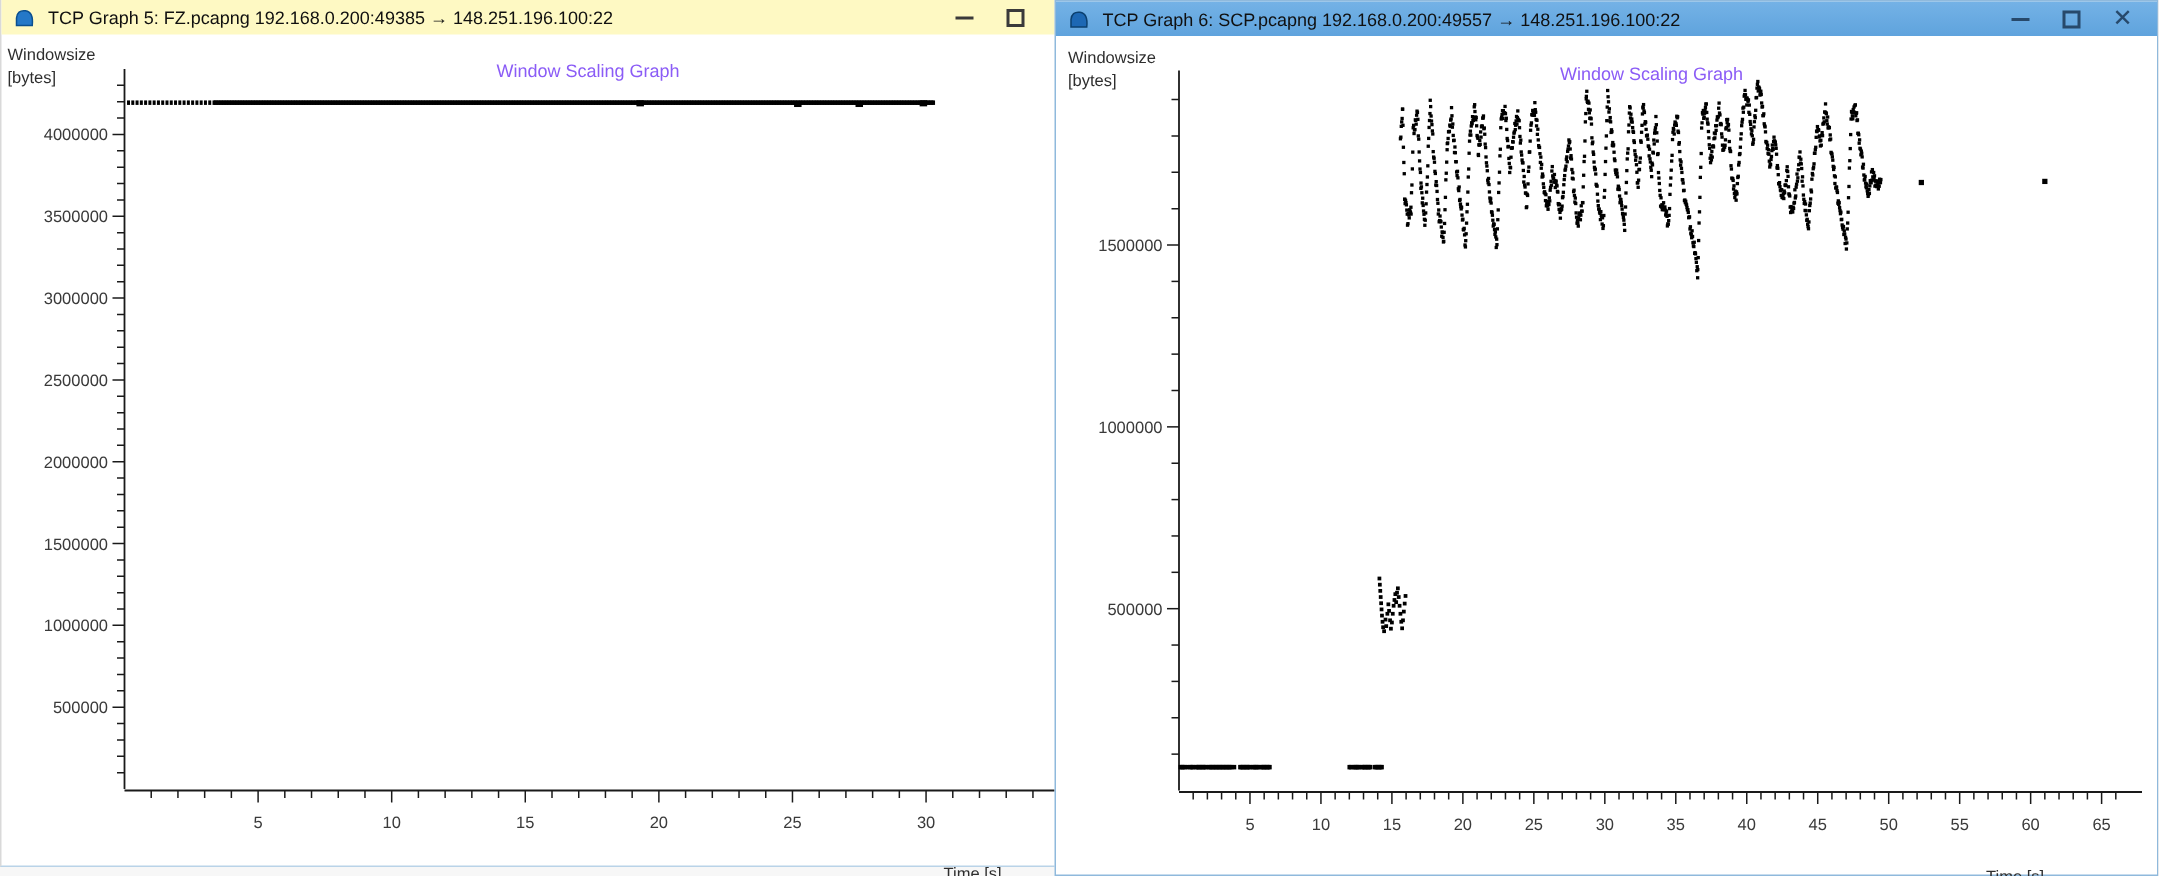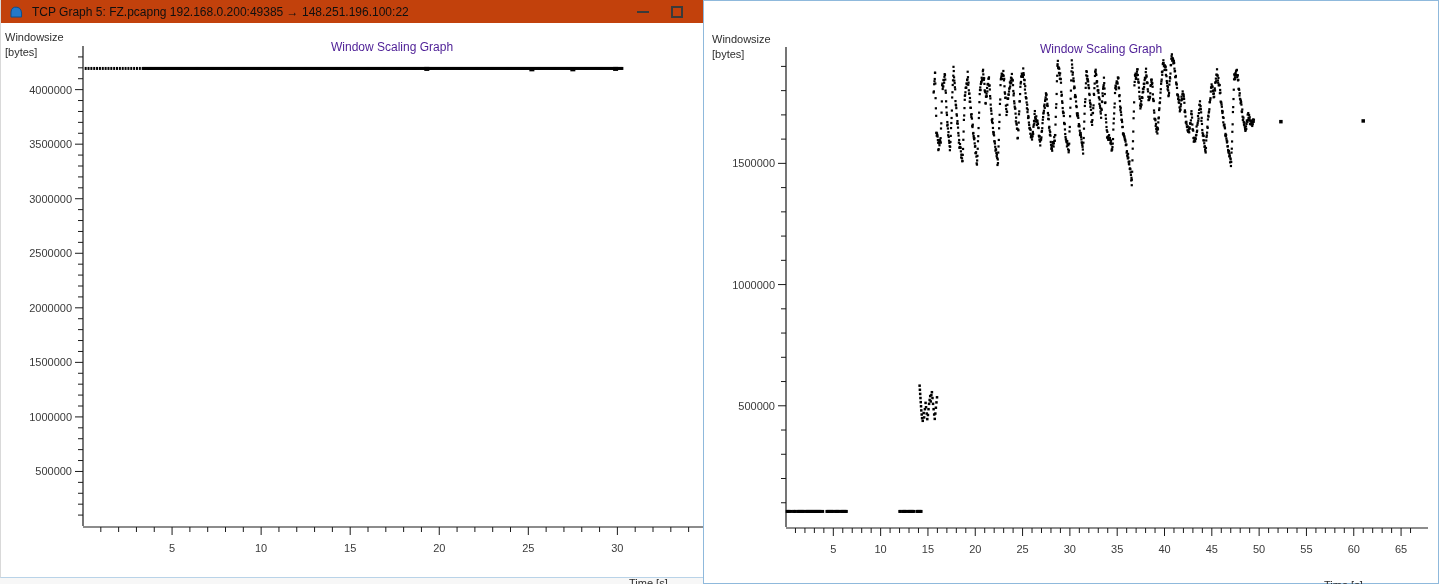--- a/index.html
+++ b/index.html
@@ -7,35 +7,35 @@
   .screen{position:relative;width:1439px;height:584px;overflow:hidden;
           background:#f7f7f7;font-family:"Liberation Sans",sans-serif;}
   .window{position:absolute;top:0;background:#fff;}
   .window.left{left:0;width:710px;height:578px;z-index:1;
                border-left:1px solid #d9d9d9;border-bottom:1px solid #b9d3e8;}
   .window.right{left:703px;width:736px;height:584px;z-index:2;
                 border:1px solid #8fb9dc;}
   .titlebar{position:absolute;left:0;top:0;right:0;height:23px;
             display:flex;align-items:center;padding-left:8px;
             font-size:12px;color:#101010;user-select:none;}
-  .window.left  .titlebar{background:#c2410c;}
+  .window.left  .titlebar{background:#fef9c3;}
   .window.right .titlebar{background:linear-gradient(#74b2e6,#5fa3dd);}
   .titlebar .ws-icon{width:16px;height:16px;margin-right:7px;flex:0 0 auto;}
   .titlebar .title{white-space:nowrap;overflow:hidden;}
   .controls{margin-left:auto;display:flex;height:100%;}
   .window.left .controls{padding-right:16px;}
   .window.right .controls{padding-right:6px;}
   .ctl{width:34px;height:100%;border:0;background:transparent;cursor:pointer;
        display:flex;align-items:center;justify-content:center;padding:0;
        color:#3a3a3a;font-family:"Liberation Sans",sans-serif;}
   .window.right .ctl{color:#27496b;}
   .glyph-min{display:inline-block;width:12px;border-top:2px solid currentColor;}
   .glyph-max{display:inline-block;width:12px;height:12px;border:2px solid currentColor;}
   .glyph-close{font-size:16px;line-height:1;}
-  .chart-title{position:absolute;font-size:12px;color:#4c1d95;white-space:nowrap;}
+  .chart-title{position:absolute;font-size:12px;color:#8b5cf6;white-space:nowrap;}
   .ylabel{position:absolute;font-size:11px;color:#2e2e2e;text-align:left;width:76px;line-height:1.35;}
   .xlabel{position:absolute;font-size:11px;color:#2e2e2e;white-space:nowrap;margin-top:17px;}
   .window.left  .chart-title{left:330px;top:40px;}
   .window.right .chart-title{left:336px;top:41px;}
   .window.left  .ylabel{left:4px;top:30px;}
   .window.right .ylabel{left:8px;top:31px;}
   .window.left  .xlabel{left:628px;top:560px;}
   .window.right .xlabel{left:620px;top:561px;}
   svg.chart{position:absolute;left:0;top:0;}
   svg.chart text{font-family:"Liberation Sans",sans-serif;font-size:11px;fill:#3a3a3a;}
@@ -1993,15 +1993,34 @@
         <rect x="548.8298507462687" y="117.62727272727275" width="2.2" height="2.2" fill="#000000"></rect>
         <rect x="575.1485074626864" y="118.91666666666669" width="3.5" height="3.5" fill="#000000"></rect>
         <rect x="657.473880597015" y="118.18939393939394" width="3.5" height="3.5" fill="#000000"></rect>
       </svg>
     <div class="chart-title">Window Scaling Graph</div>
     <div class="ylabel">
       <div>Windowsize</div>
       <div>[bytes]</div>
     </div>
     <div class="xlabel">Time [s]</div>
+    <header class="titlebar">
+      <span class="ws-icon">
+        <svg width="16" height="16" viewBox="0 0 16 16">
+          <path d="M2 13 L2 8 Q2.5 2.5 8 3.2 Q13.5 4 12.5 13 Z" fill="#1d68b4" stroke="#0b406f" stroke-width="1"></path>
+        </svg>
+      </span>
+      <span class="title">TCP Graph 6: SCP.pcapng 192.168.0.200:49557 → 148.251.196.100:22</span>
+      <span class="controls">
+        <button class="ctl">
+            <span class="glyph-min"></span>
+          </button>
+        <button class="ctl">
+            <span class="glyph-max"></span>
+          </button>
+        <button class="ctl">
+            <span class="glyph-close">✕</span>
+          </button>
+      </span>
+    </header>
   </section>
 
 </div>
 
 </body></html>

